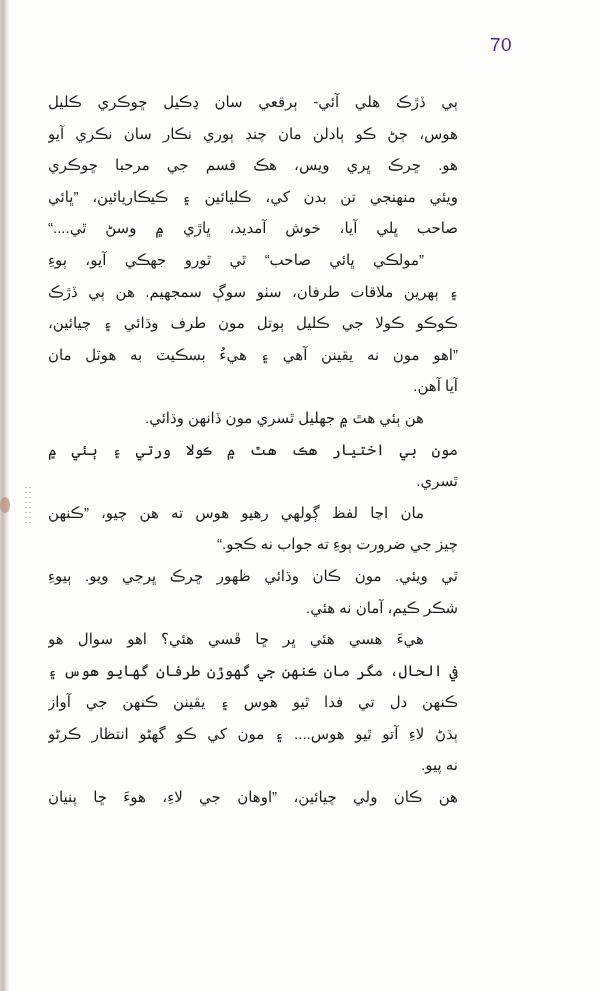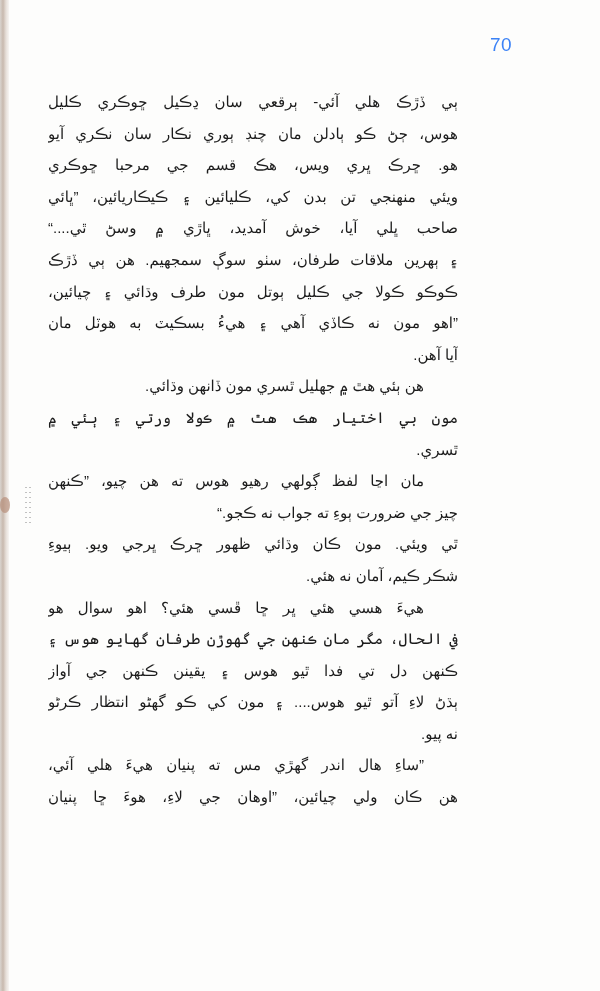--- a/index.html
+++ b/index.html
@@ -41,21 +41,21 @@
     width: 8px; height: 40px;
     background-image: radial-gradient(#999 0.6px, transparent 0.8px);
     background-size: 4px 5px;
     opacity: 0.6;
   }
   .page-number {
     position: absolute;
     left: 490px; top: 34px;
     font-family: "Liberation Sans", sans-serif;
     font-size: 19px;
-    color: #3b82f6;
+    color: #4c1d95;
     letter-spacing: 0.5px;
   }
   .text-block {
     position: absolute;
     left: 48px; top: 86px;
     width: 410px;
     direction: rtl;
     text-align: justify;
   }
   .line {
@@ -84,32 +84,32 @@
   <div class="speckle"></div>
 
   <div class="page-number">70</div>
 
   <div class="text-block" id="text-block">
       <div class="line">ٻي ڏڙڪ هلي آئي- ٻرقعي سان ڍڪيل ڇوڪري ڪليل</div>
       <div class="line">هوس، ڄڻ ڪو ٻادلن مان چنڊ ٻوري نڪار سان نڪري آيو</div>
       <div class="line">هو. ڇرڪ ڀري ويس، هڪ قسم جي مرحبا ڇوڪري</div>
       <div class="line">ويئي منهنجي تن بدن کي، ڪليائين ۽ ڪيڪاريائين، ”ڀائي</div>
       <div class="line">صاحب ڀلي آيا، خوش آمديد، ڀاڙي ۾ وسڻ ٿي....“</div>
+      <div class="line indent">”مولڪي ڀائي صاحب“ ٿي ٿورو جهڪي آيو، ٻوءِ</div>
       <div class="line">۽ ٻهرين ملاقات طرفان، سٺو سوڳ سمجهيم. هن ٻي ڏڙڪ</div>
       <div class="line">ڪوڪو ڪولا جي ڪليل ٻوتل مون طرف وڌائي ۽ چيائين،</div>
-      <div class="line">”اهو مون نه ڪاڏي آهي ۽ هيءُ بسڪيٽ به هوٽل مان</div>
+      <div class="line">”اهو مون نه يقينن آهي ۽ هيءُ بسڪيٽ به هوٽل مان</div>
       <div class="line short">آيا آهن.</div>
       <div class="line indent short">هن ٻئي هٿ ۾ جهليل ٿسري مون ڏانهن وڌائي.</div>
       <div class="line">مون بي اختيار هڪ هٿ ۾ ڪولا ورتي ۽ ٻئي ۾</div>
       <div class="line short">ٿسري.</div>
       <div class="line indent">مان اڃا لفظ ڳولهي رهيو هوس ته هن چيو، ”ڪنهن</div>
       <div class="line short">چيز جي ضرورت ٻوءِ ته جواب نه ڪجو.“</div>
       <div class="line">ٿي ويئي. مون ڪان وڌائي ظهور ڇرڪ ڀرجي ويو. ٻيوءِ</div>
       <div class="line short">شڪر ڪيم، آمان نه هئي.</div>
       <div class="line indent">هيءَ هسي هئي ڀر ڇا ڦسي هئي؟ اهو سوال هو</div>
       <div class="line">في الحال، مگر مان ڪنهن جي گهوڙن طرفان گهايو هوس ۽</div>
       <div class="line">ڪنهن دل تي فدا ٿيو هوس ۽ يقينن ڪنهن جي آواز</div>
       <div class="line">ٻڌڻ لاءِ آتو ٿيو هوس.... ۽ مون کي ڪو گهڻو انتظار ڪرڻو</div>
       <div class="line short">نه پيو.</div>
-      <div class="line indent">”ساءِ هال اندر گهڙي مس ته پنيان هيءَ هلي آئي،</div>
       <div class="line">هن ڪان ولي چيائين، ”اوهان جي لاءِ، هوءَ ڇا پنيان</div>
     </div>
 </div>
 
 </body></html>

